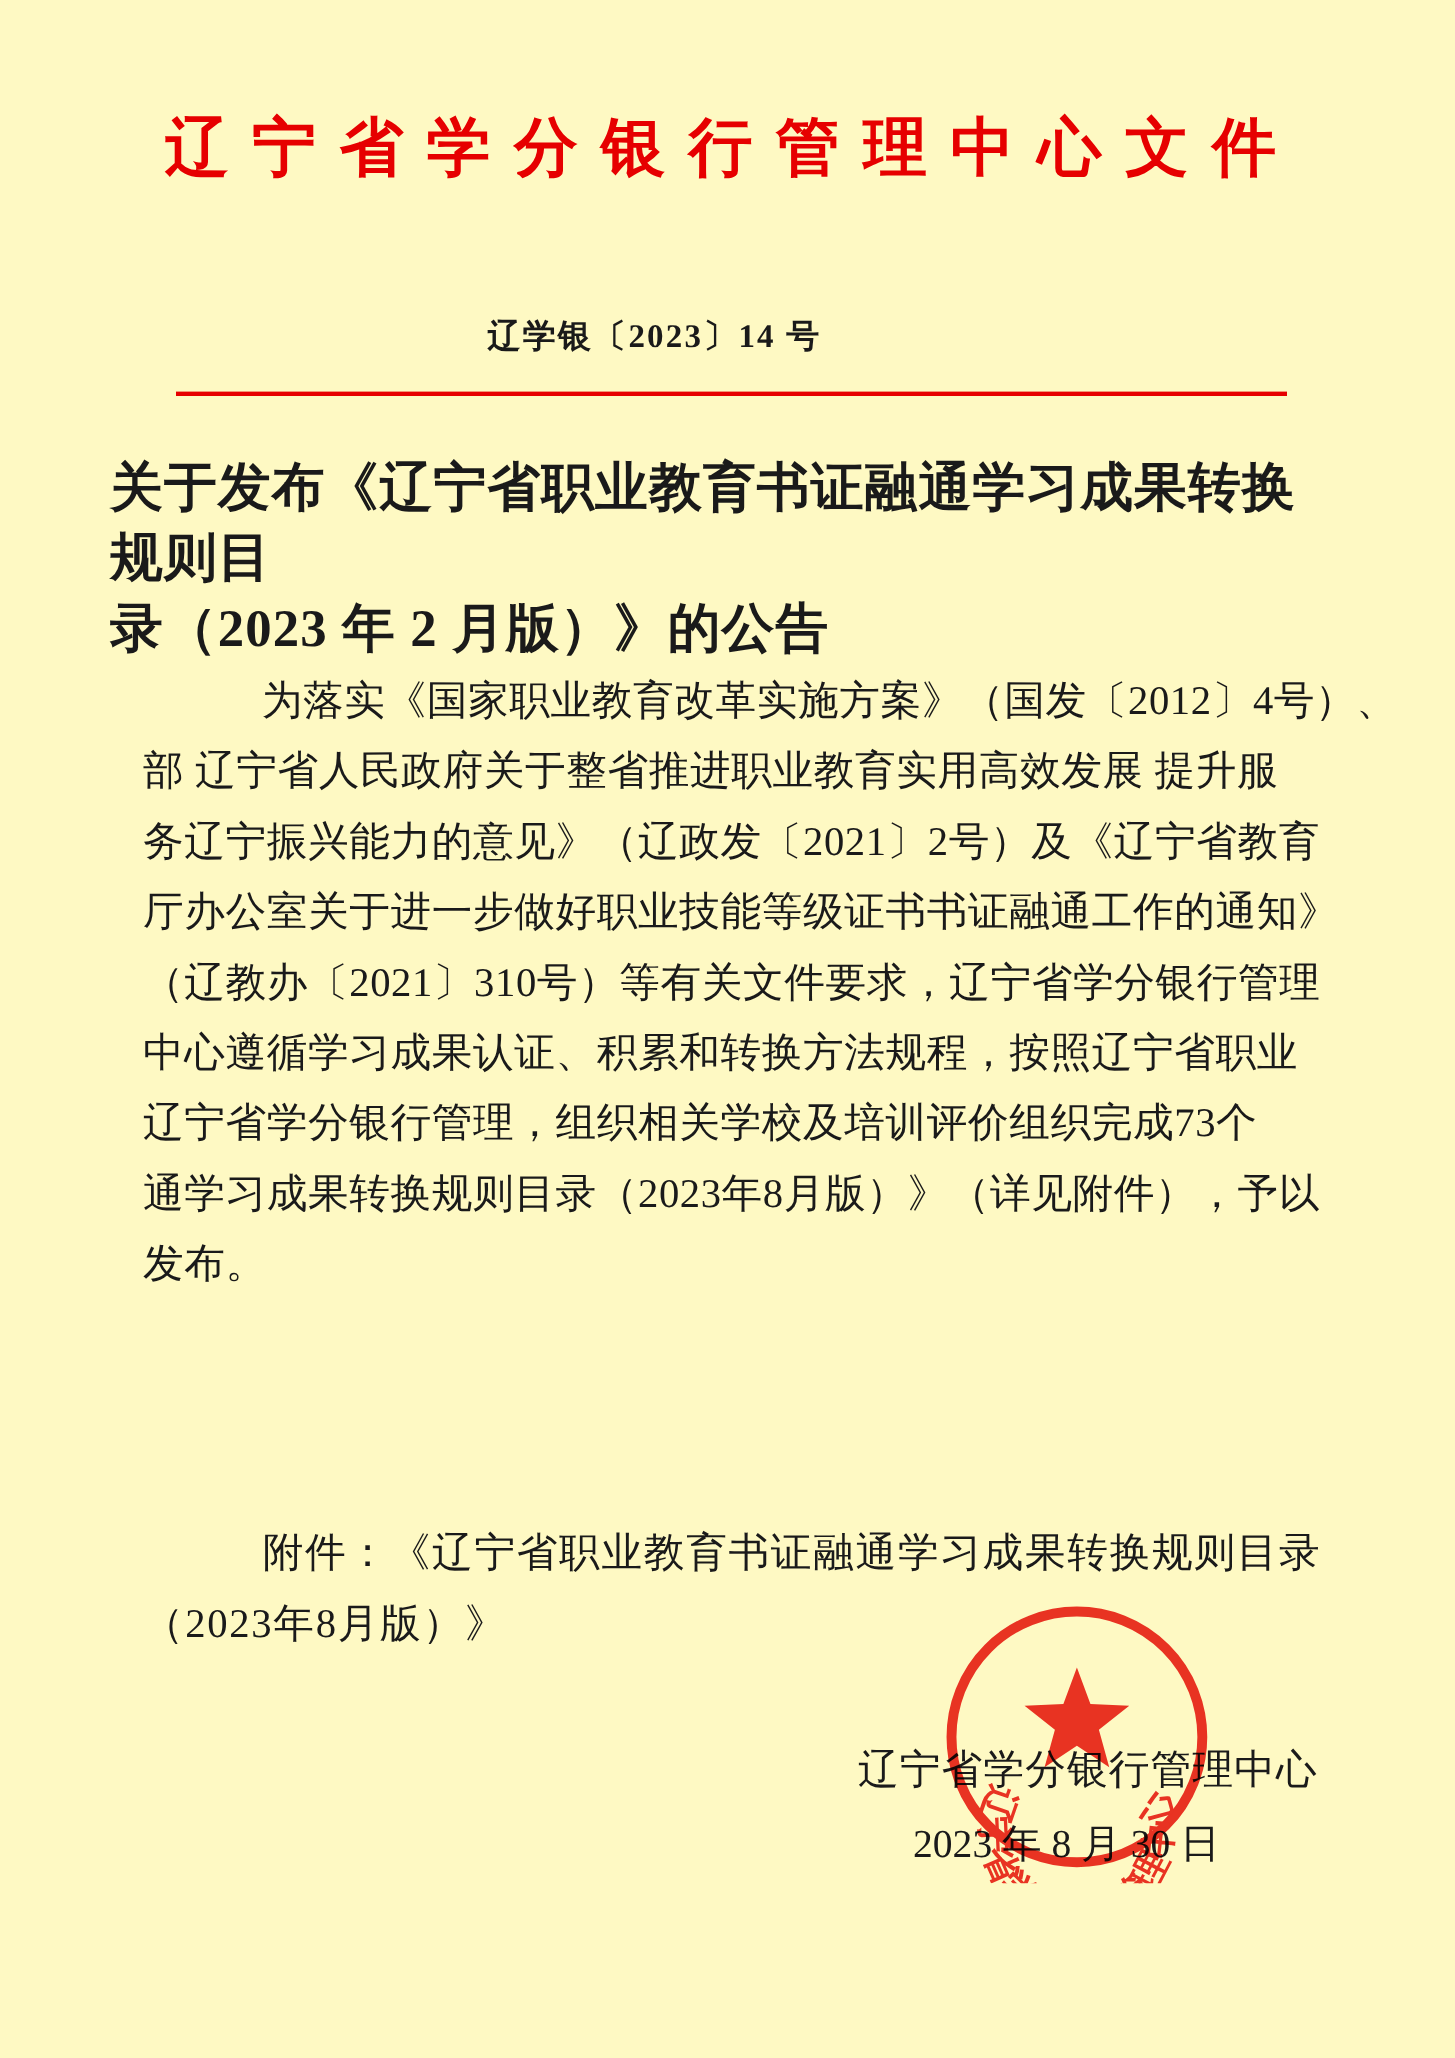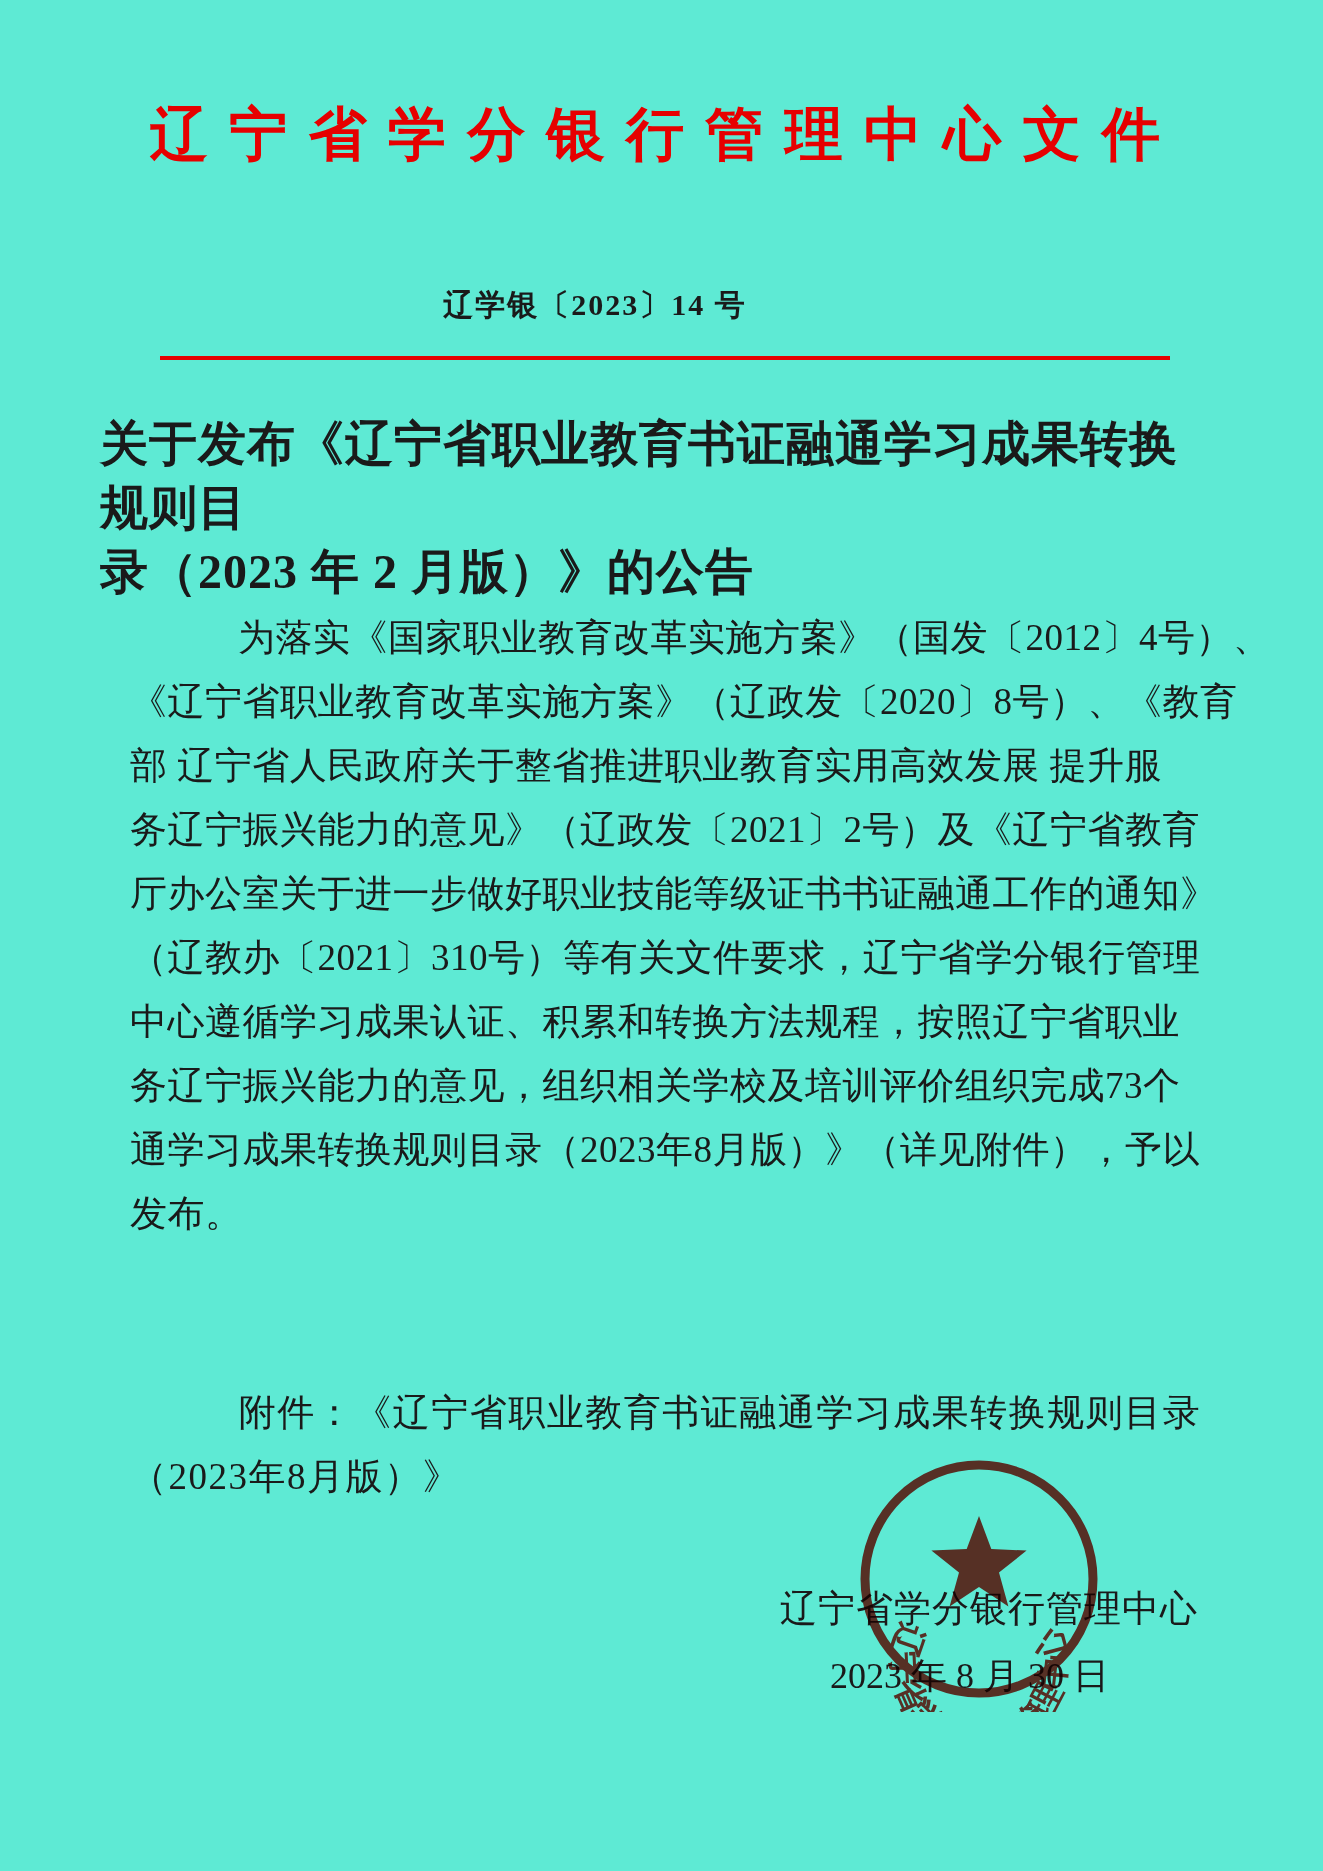--- a/index.html
+++ b/index.html
@@ -4,21 +4,21 @@
 <style>
   html, body {
     margin: 0;
     padding: 0;
     background: #ffffff;
   }
   .page {
     position: relative;
     width: 1323px;
     height: 1871px;
-    background: #5eead4;
+    background: #fef9c3;
     font-family: "Liberation Serif", "DejaVu Serif", serif;
     color: #1a1a1a;
     overflow: hidden;
   }
   .red-header {
     position: absolute;
     left: 150px;
     top: 96px;
     width: 1010px;
     font-size: 58px;
@@ -117,27 +117,26 @@
 
   <div class="red-rule"></div>
 
   <div class="doc-title">
     <div>关于发布《辽宁省职业教育书证融通学习成果转换规则目</div>
     <div>录（2023 年 2 月版）》的公告</div>
   </div>
 
   <div class="body-block">
       <div class="body-line">为落实《国家职业教育改革实施方案》（国发〔2012〕4号）、</div>
-      <div class="body-line">《辽宁省职业教育改革实施方案》（辽政发〔2020〕8号）、《教育</div>
       <div class="body-line">部 辽宁省人民政府关于整省推进职业教育实用高效发展 提升服</div>
       <div class="body-line">务辽宁振兴能力的意见》（辽政发〔2021〕2号）及《辽宁省教育</div>
       <div class="body-line">厅办公室关于进一步做好职业技能等级证书书证融通工作的通知》</div>
       <div class="body-line">（辽教办〔2021〕310号）等有关文件要求，辽宁省学分银行管理</div>
       <div class="body-line">中心遵循学习成果认证、积累和转换方法规程，按照辽宁省职业</div>
-      <div class="body-line">务辽宁振兴能力的意见，组织相关学校及培训评价组织完成73个</div>
+      <div class="body-line">辽宁省学分银行管理，组织相关学校及培训评价组织完成73个</div>
       <div class="body-line">通学习成果转换规则目录（2023年8月版）》（详见附件），予以</div>
       <div class="body-line">发布。</div>
     </div>
 
   <div class="attachment-block">
     <div class="attachment-line1">附件：《辽宁省职业教育书证融通学习成果转换规则目录</div>
     <div class="attachment-line2">（2023年8月版）》</div>
   </div>
 
   <div class="signature">辽宁省学分银行管理中心</div>

